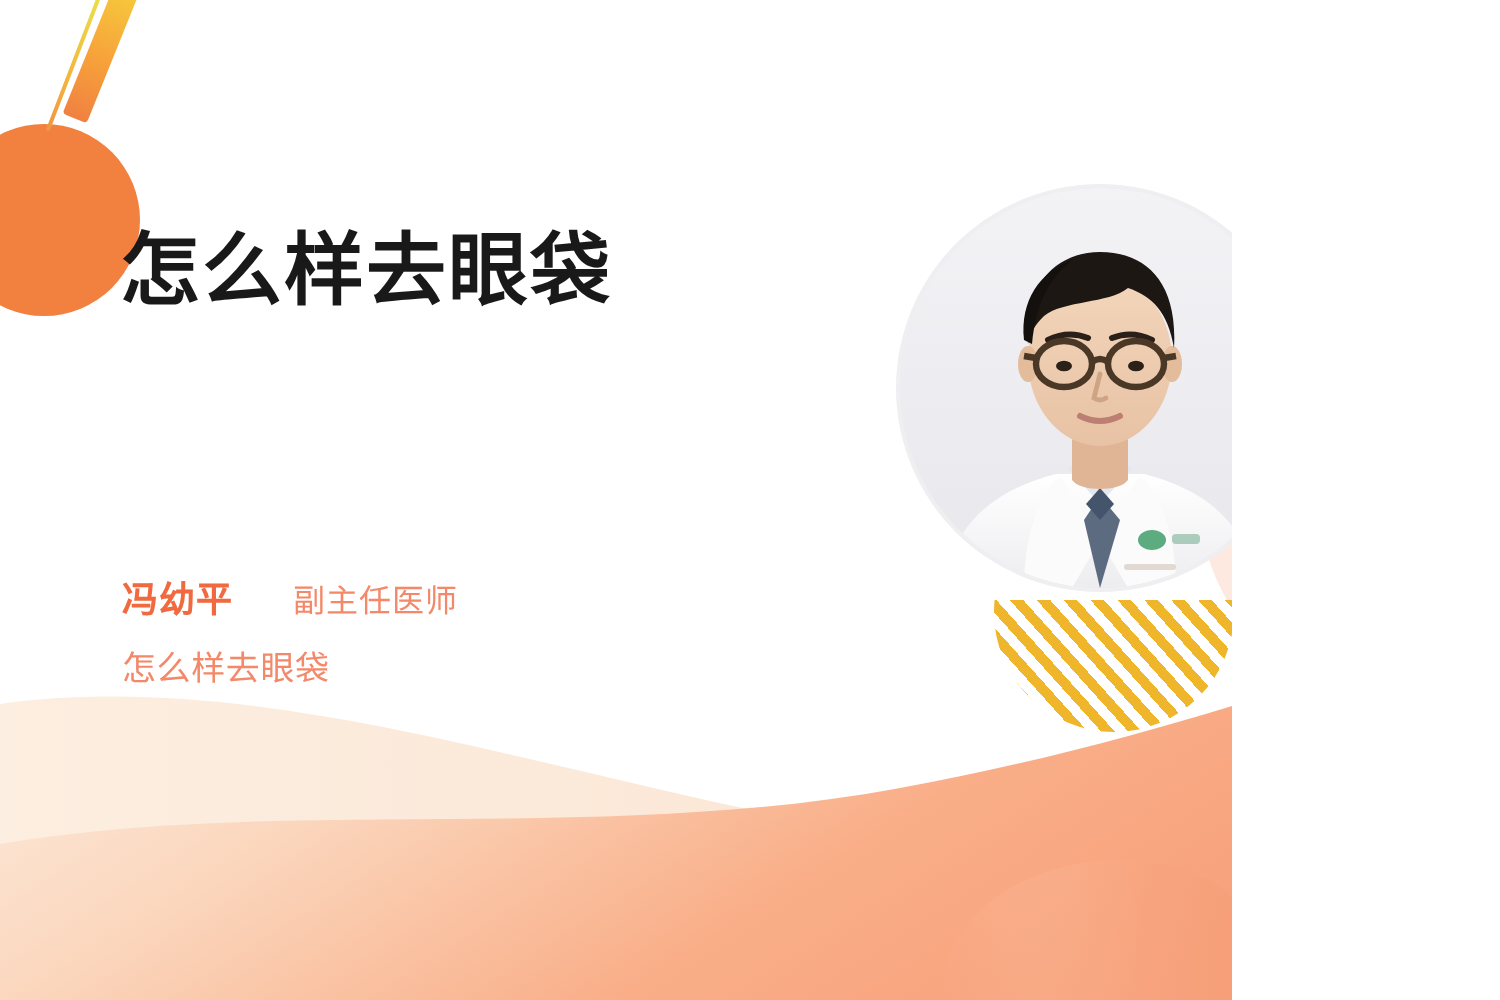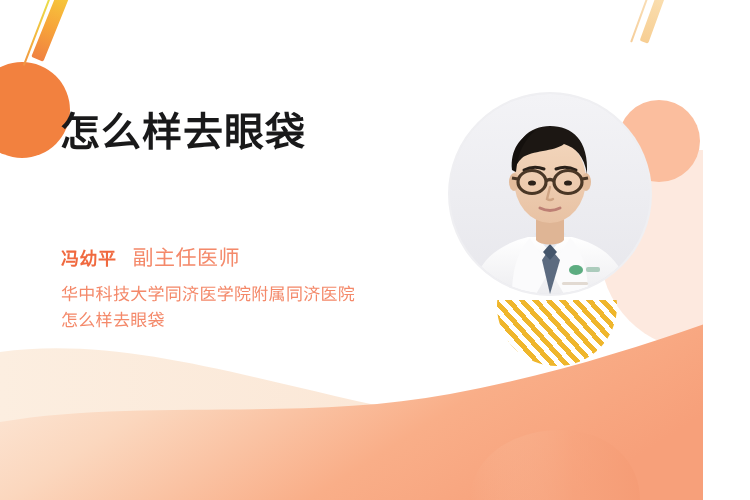--- a/index.html
+++ b/index.html
@@ -3,25 +3,25 @@
 <meta charset="utf-8">
 <title>Doctor Card</title>
 <style>
   html, body {
     margin: 0;
     padding: 0;
     background: #ffffff;
   }
   #stage {
     position: relative;
-    width: 703px;
+    width: 616px;
     height: 500px;
     overflow: hidden;
     background: #ffffff;
-    font-family: Liberation Mono, monospace;
+    font-family: Liberation Serif, serif;
     -webkit-font-smoothing: antialiased;
   }
 
   
   .deco { position: absolute; pointer-events: none; }
 
   
   .wave-layer { position: absolute; left: 0; bottom: 0; width: 750px; height: 210px; }
   .wave-layer svg { display: block; width: 750px; height: 210px; }
 
@@ -147,31 +147,32 @@
     font-weight: 700;
     color: #19191A;
     letter-spacing: 1px;
     line-height: 1.2;
     white-space: nowrap;
   }
   .meta { position: absolute; left: 61px; top: 246px; }
   .name-row {
     display: flex;
     align-items: baseline;
-    gap: 16px;
+    gap: 30px;
     line-height: 1.35;
+    margin-top: 42px;
   }
   .doc-name {
     font-size: 18px;
     font-weight: 700;
     color: #F0693F;
     letter-spacing: .5px;
   }
   .doc-title {
-    font-size: 21px;
+    font-size: 16px;
     font-weight: 400;
     color: #F4896A;
     letter-spacing: .5px;
   }
   .hospital {
     margin-top: 9px;
     font-size: 17px;
     font-weight: 400;
     color: #F4896A;
     line-height: 1.5;
@@ -295,18 +296,17 @@
   </div>
 
   <div class="title">怎么样去眼袋</div>
 
   <div class="meta">
     <div class="name-row">
       <span class="doc-name">冯幼平</span>
       <span class="doc-title">副主任医师</span>
     </div>
     <div class="hospital">
-      <div>华中科技大学同济医学院附属同济医院</div>
       <div>怎么样去眼袋</div>
     </div>
   </div>
 
 </div>
 
 </body></html>

